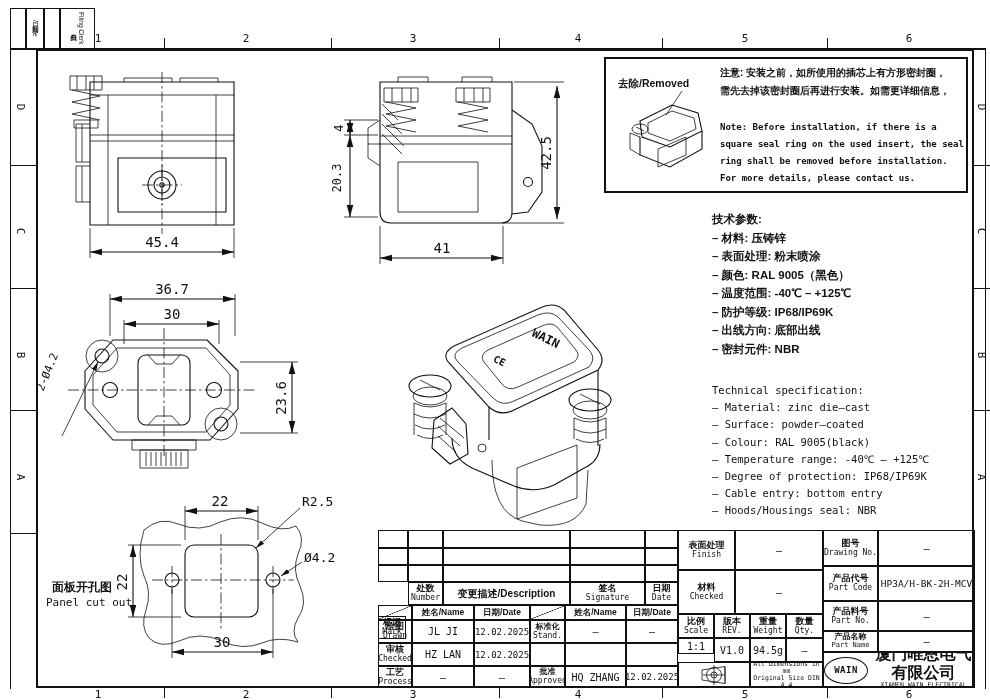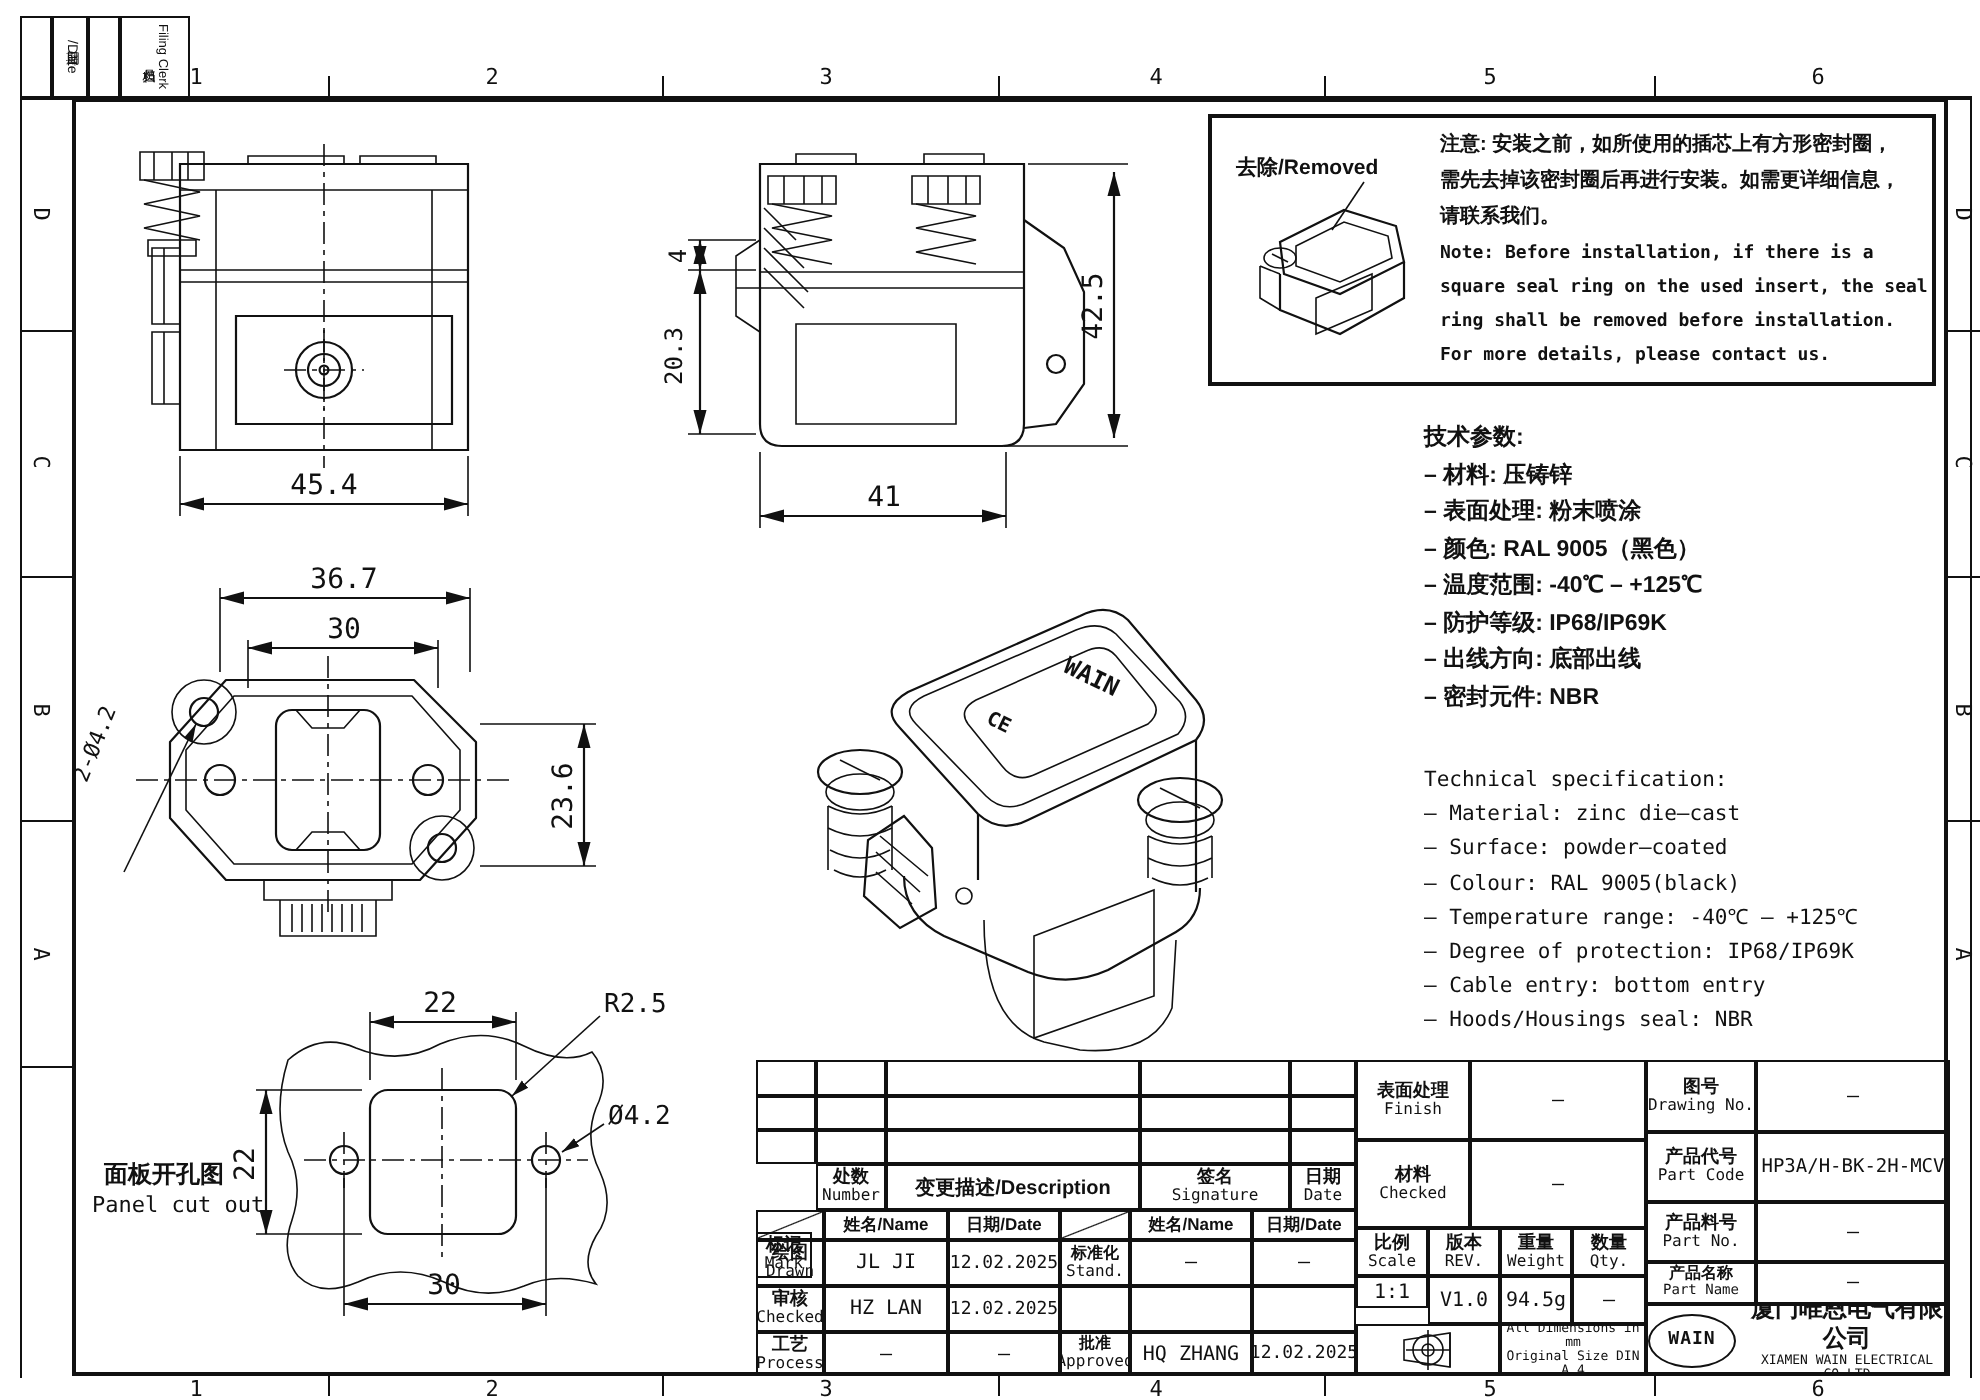--- a/index.html
+++ b/index.html
@@ -30,21 +30,21 @@
   .col2{flex-direction:column;line-height:1.1;}
   .cn{font-family:"Liberation Sans",sans-serif;font-weight:bold;font-size:9px;}
   .en{font-size:8px;}
   .val{font-size:10px;}
   .diag{background:linear-gradient(to bottom right,transparent calc(50% - 0.6px),#111,transparent calc(50% + 0.6px));}
   .panel-cn{position:absolute;left:52px;top:579px;font-family:"Liberation Sans",sans-serif;font-size:12px;font-weight:bold;}
   .panel-en{position:absolute;left:46px;top:596px;font-size:11px;}
   .flange-holes{position:absolute;left:34px;top:388px;font-size:11px;transform:rotate(-68deg);transform-origin:left top;}
   .logo{width:42px;height:25px;border:1.6px solid #111;border-radius:50%;display:flex;align-items:center;
         justify-content:center;font-size:9px;font-weight:bold;letter-spacing:.5px;flex:none;}
-  .co-cn{font-family:Liberation Mono, monospace;font-weight:bold;font-size:12px;line-height:1.2;}
+  .co-cn{font-family:Liberation Sans, sans-serif;font-weight:bold;font-size:16px;line-height:1.2;}
   .co-en{font-size:6.5px;}
   svg{position:absolute;overflow:visible;}
   svg path,svg line,svg rect,svg circle,svg ellipse,svg polyline{fill:none;stroke:#111;stroke-width:1.1;}
   svg .cl{stroke-dasharray:11 3 2.5 3;stroke-width:0.8;}
   svg .thin{stroke-width:0.8;}
   svg text{fill:#111;stroke:none;font-family:"DejaVu Sans Mono",monospace;}
 </style>
 </head>
 <body>
 
@@ -256,21 +256,20 @@
       <path d="M38,32 L62,20 L84,27 L86,38 L60,50 L38,42 Z" class="thin"></path>
       <ellipse cx="30" cy="38" rx="8" ry="5" class="thin"></ellipse>
         <path d="M26,36 L34,40" class="thin"></path>
       <path d="M30,46 V64 L60,76 L92,58 V40"></path>
       <path d="M48,58 L76,46 L76,64 L48,76 Z" class="thin"></path>
       <path d="M20,42 L30,46 M20,42 V58 L30,64" class="thin"></path>
     </svg>
     <div class="note-cn">
       <div>注意: 安装之前，如所使用的插芯上有方形密封圈，</div>
       <div>需先去掉该密封圈后再进行安装。如需更详细信息，</div>
-      <div>请联系我们。</div>
     </div>
     <div class="note-en">
       <div>Note: Before installation, if there is a</div>
       <div>square seal ring on the used insert, the seal</div>
       <div>ring shall be removed before installation.</div>
       <div>For more details, please contact us.</div>
     </div>
   </div>
 
   <div class="blockcn">

